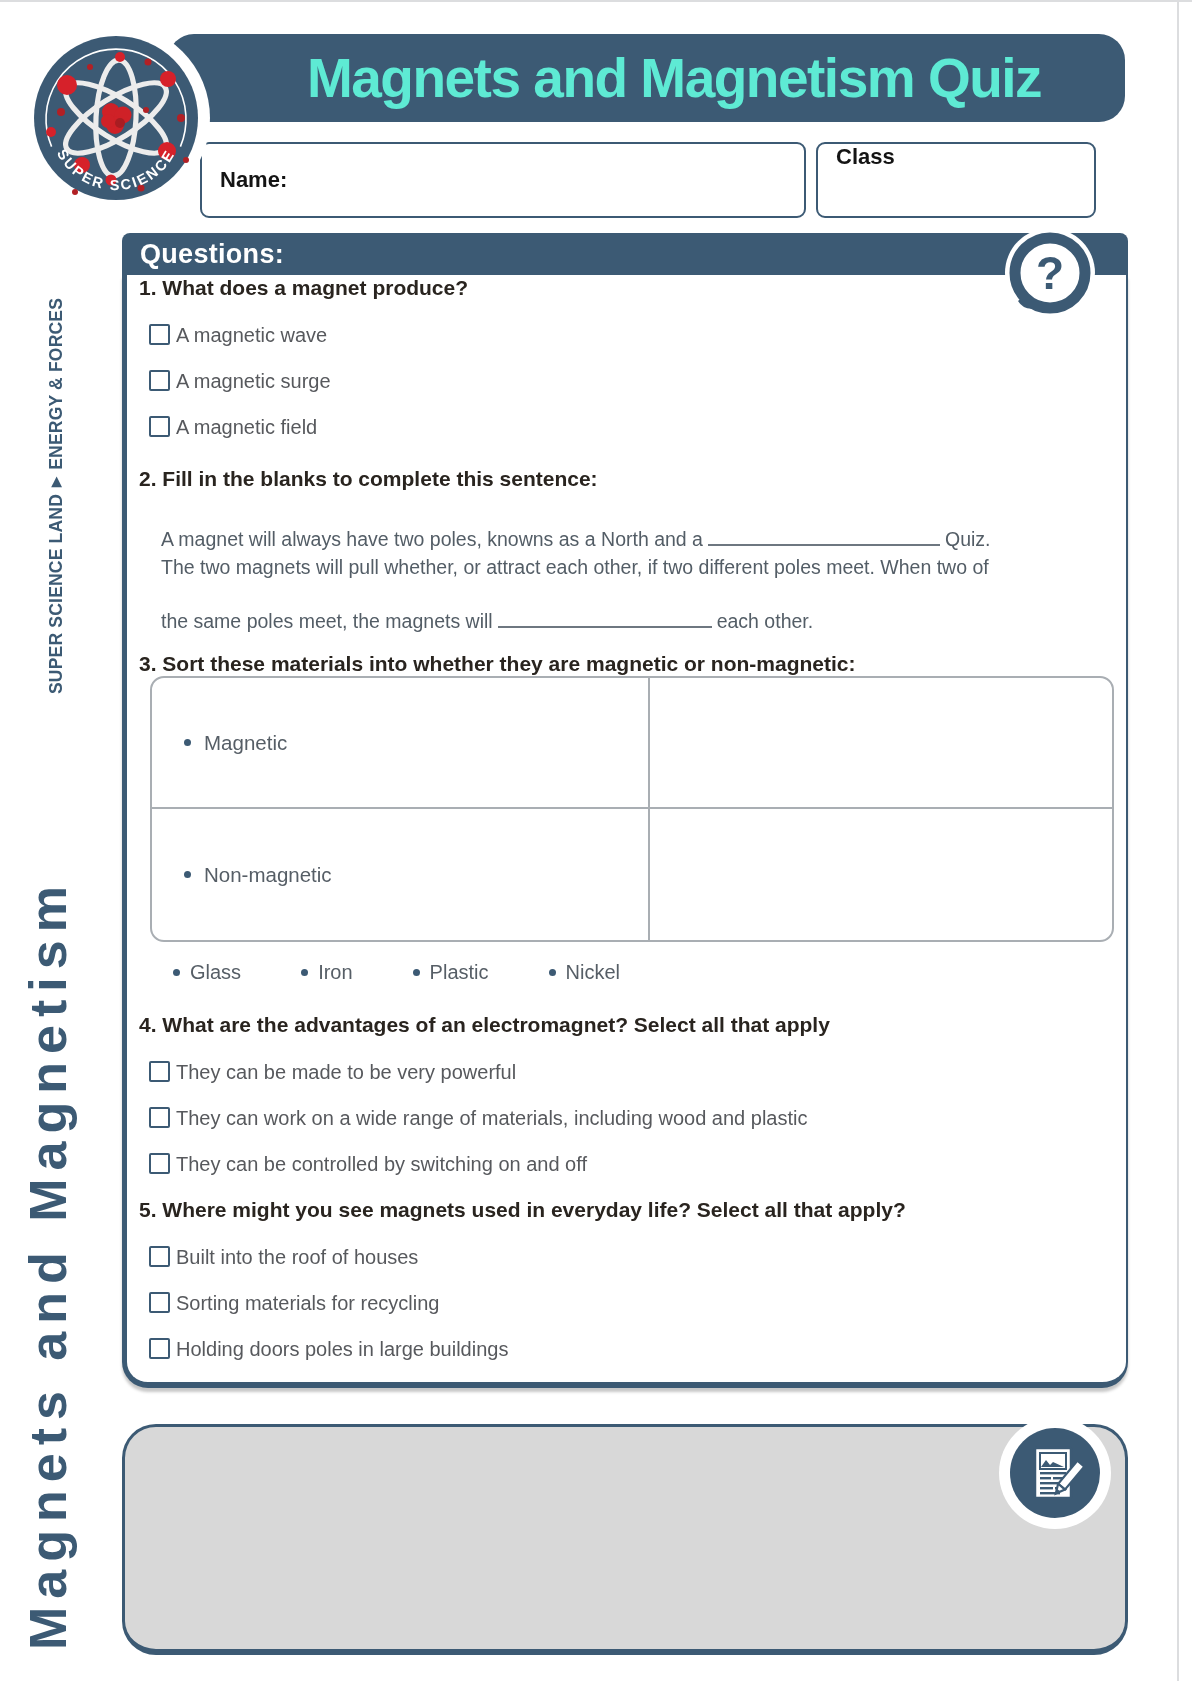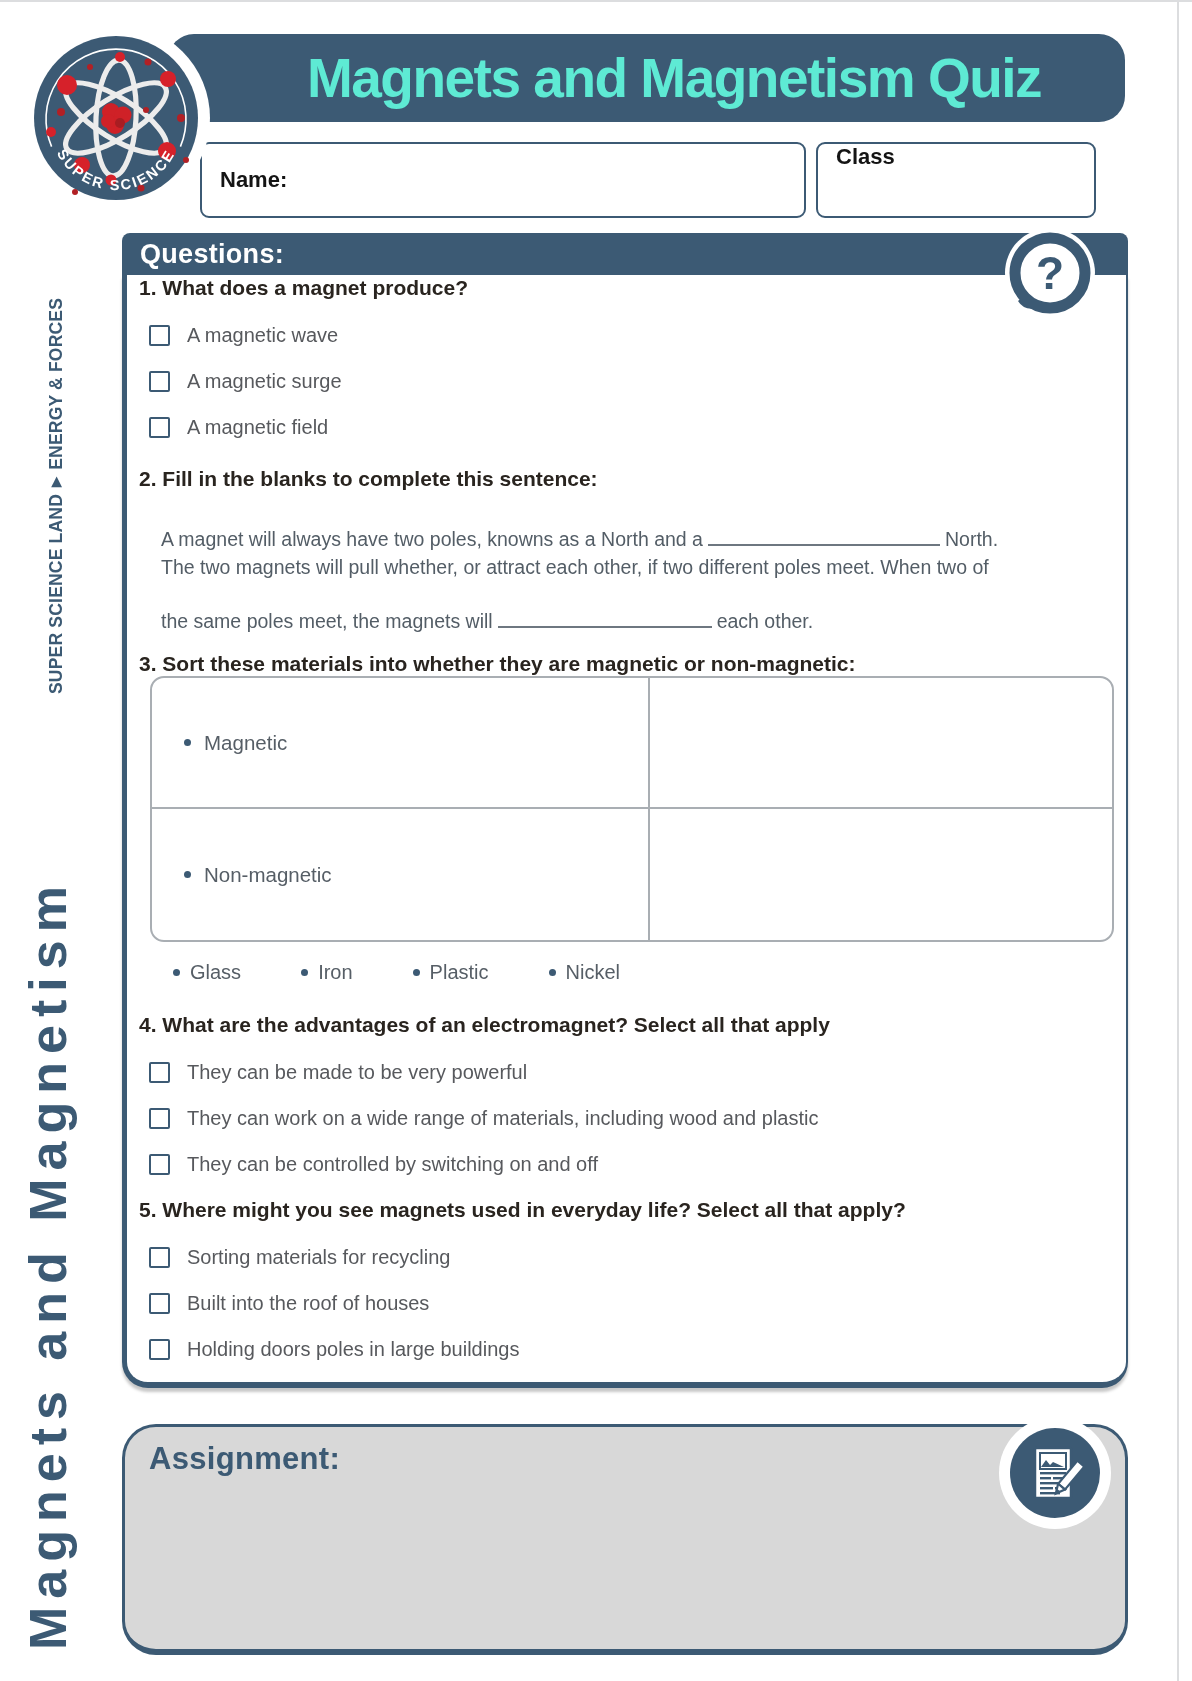--- a/index.html
+++ b/index.html
@@ -56,21 +56,21 @@
   }
   .q-content{position:absolute;left:12px;top:0;width:957px;}
 
   .q-heading{font-size:21px;font-weight:700;color:#29241f;line-height:25px;}
   .qh-1{margin-top:0;}
   .qh-2{margin-top:28px;}
   .qh-3{margin-top:16px;}
   .qh-4{margin-top:28px;}
   .qh-5{margin-top:22px;}
 
-  .option{display:flex;align-items:flex-end;gap:17px;margin:24px 0 0 10px;height:22px;}
+  .option{display:flex;align-items:flex-start;gap:6px;margin:24px 0 0 10px;height:22px;}
   .checkbox{width:17px;height:17px;border:2px solid var(--primary);border-radius:2px;background:#fff;flex:none;}
   .option-label{font-size:20px;color:#57595d;line-height:22px;white-space:nowrap;}
 
   .fill-line{margin-left:22px;font-size:19.5px;color:#535d66;line-height:28px;white-space:nowrap;}
   .fill-first{margin-top:34px;}
   .fill-para{margin-top:26px;}
   .blank{display:inline-block;height:15px;border-bottom:2px solid #6e7780;margin:0 5px;vertical-align:baseline;}
 
   .sort-table{
     margin-left:11px;margin-top:0;width:964px;height:266px;border:2px solid #a9aeb3;border-radius:14px;
@@ -181,21 +181,21 @@
         </div>
         <div class="option">
           <span class="checkbox"></span>
           <span class="option-label">A magnetic surge</span>
         </div>
         <div class="option">
           <span class="checkbox"></span>
           <span class="option-label">A magnetic field</span>
         </div>
         <div class="q-heading qh-2">2. Fill in the blanks to complete this sentence:</div>
-        <div class="fill-line fill-first"><span>A magnet will always have two poles, knowns as a North and a</span><span class="blank" style="width: 232px;"></span><span>North.</span></div>
+        <div class="fill-line fill-first"><span>A magnet will always have two poles, knowns as a North and a</span><span class="blank" style="width: 232px;"></span><span>Quiz.</span></div>
         <div class="fill-line"><span>The two magnets will pull whether, or attract each other, if two different poles meet. When two of</span></div>
         <div class="fill-line fill-para"><span>the same poles meet, the magnets will</span><span class="blank" style="width: 214px;"></span><span>each other.</span></div>
         <div class="q-heading qh-3">3. Sort these materials into whether they are magnetic or non-magnetic:</div>
         <div class="sort-table">
           <div class="st-cell st-label st-r1">
             <span class="bullet"></span>
             <span class="st-text">Magnetic</span>
           </div>
           <div class="st-cell st-r1"></div>
           <div class="st-cell st-label">
@@ -231,35 +231,34 @@
           <span class="checkbox"></span>
           <span class="option-label">They can work on a wide range of materials, including wood and plastic</span>
         </div>
         <div class="option">
           <span class="checkbox"></span>
           <span class="option-label">They can be controlled by switching on and off</span>
         </div>
         <div class="q-heading qh-5">5. Where might you see magnets used in everyday life? Select all that apply?</div>
         <div class="option">
           <span class="checkbox"></span>
+          <span class="option-label">Built into the roof of houses</span>
+        </div>
+        <div class="option">
+          <span class="checkbox"></span>
           <span class="option-label">Sorting materials for recycling</span>
         </div>
         <div class="option">
           <span class="checkbox"></span>
-          <span class="option-label">Built into the roof of houses</span>
-        </div>
-        <div class="option">
-          <span class="checkbox"></span>
           <span class="option-label">Holding doors poles in large buildings</span>
         </div>
       </div>
   </div>
 
   <div class="assignment-box">
-    <div class="assignment-heading">Assignment:</div>
   </div>
 
   <div class="assignment-icon">
     <svg width="114" height="114" viewBox="0 0 114 114">
       <circle cx="57" cy="57" r="56" fill="#ffffff"></circle>
       <circle cx="57" cy="57" r="45" fill="#3c5a74"></circle>
       <g transform="translate(57,57)">
         <rect x="-20" y="-25" width="36" height="50" rx="1.5" fill="#ffffff" stroke="#3c5a74" stroke-width="2.5"></rect>
         <rect x="-15" y="-20" width="26" height="16" fill="none" stroke="#3c5a74" stroke-width="2"></rect>
         <path d="M-14,-6 L-9,-13 L-5,-8 L-2,-11 L9,-6 Z" fill="#3c5a74"></path>

